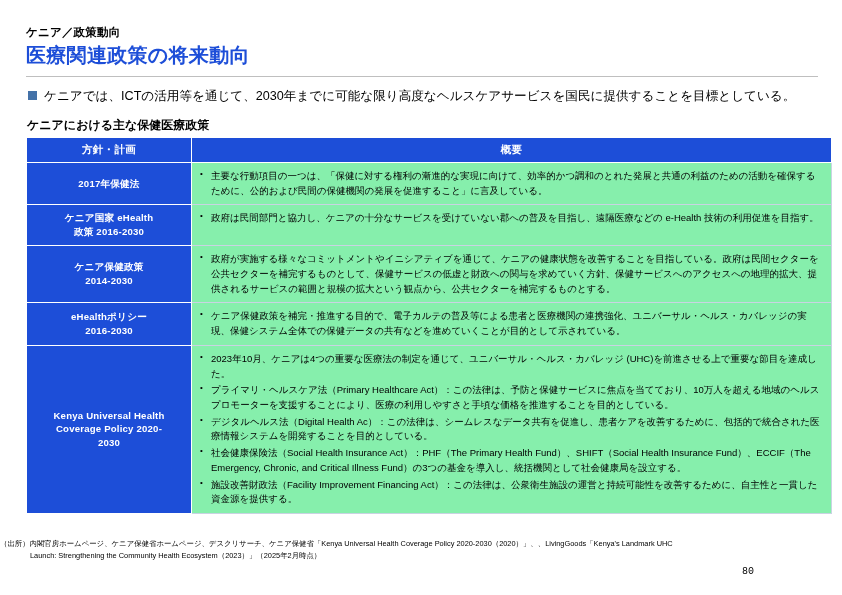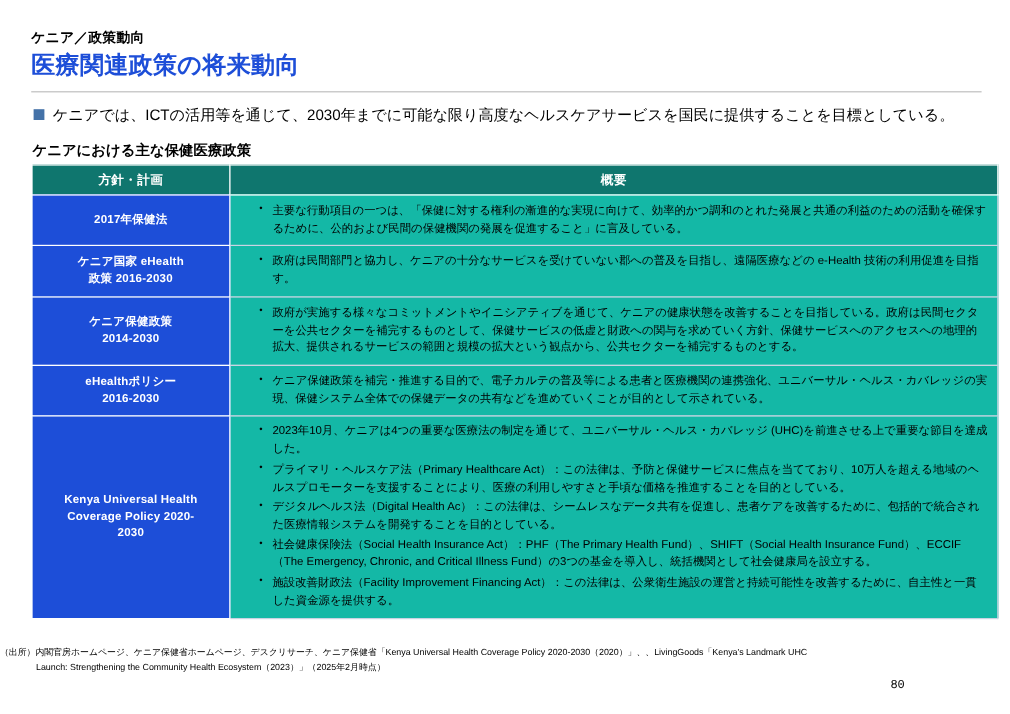--- a/index.html
+++ b/index.html
@@ -70,21 +70,21 @@
     font-weight: bold;
     color: #000;
     margin: 0 0 3px 1px;
   }
   table.policy-table {
     border-collapse: collapse;
     width: 795px;
     table-layout: fixed;
   }
   table.policy-table th {
-    background: #0f766e;
+    background: #1d4ed8;
     color: #ffffff;
     font-size: 10.5px;
     font-weight: bold;
     padding: 5px 2px;
     border: 1px solid #ffffff;
     letter-spacing: 0.3px;
   }
   th.col-policy { width: 160px; }
   th.col-summary { width: 635px; }
   table.policy-table td.policy-cell {
@@ -93,25 +93,25 @@
     font-size: 9.6px;
     font-weight: bold;
     text-align: center;
     vertical-align: middle;
     padding: 6px 4px;
     border: 1px solid #ffffff;
     line-height: 1.45;
     letter-spacing: 0.2px;
   }
   table.policy-table td.summary-cell {
-    background: #14b8a6;
+    background: #86efac;
     color: #000000;
     font-size: 9.5px;
     vertical-align: top;
-    padding: 6px 8px 6px 22px;
+    padding: 6px 8px 6px 6px;
     border: 1px solid #c9d3e2;
     line-height: 1.55;
   }
   ul.sum-list {
     list-style: none;
     margin: 0;
     padding: 0;
   }
   ul.sum-list li {
     position: relative;

